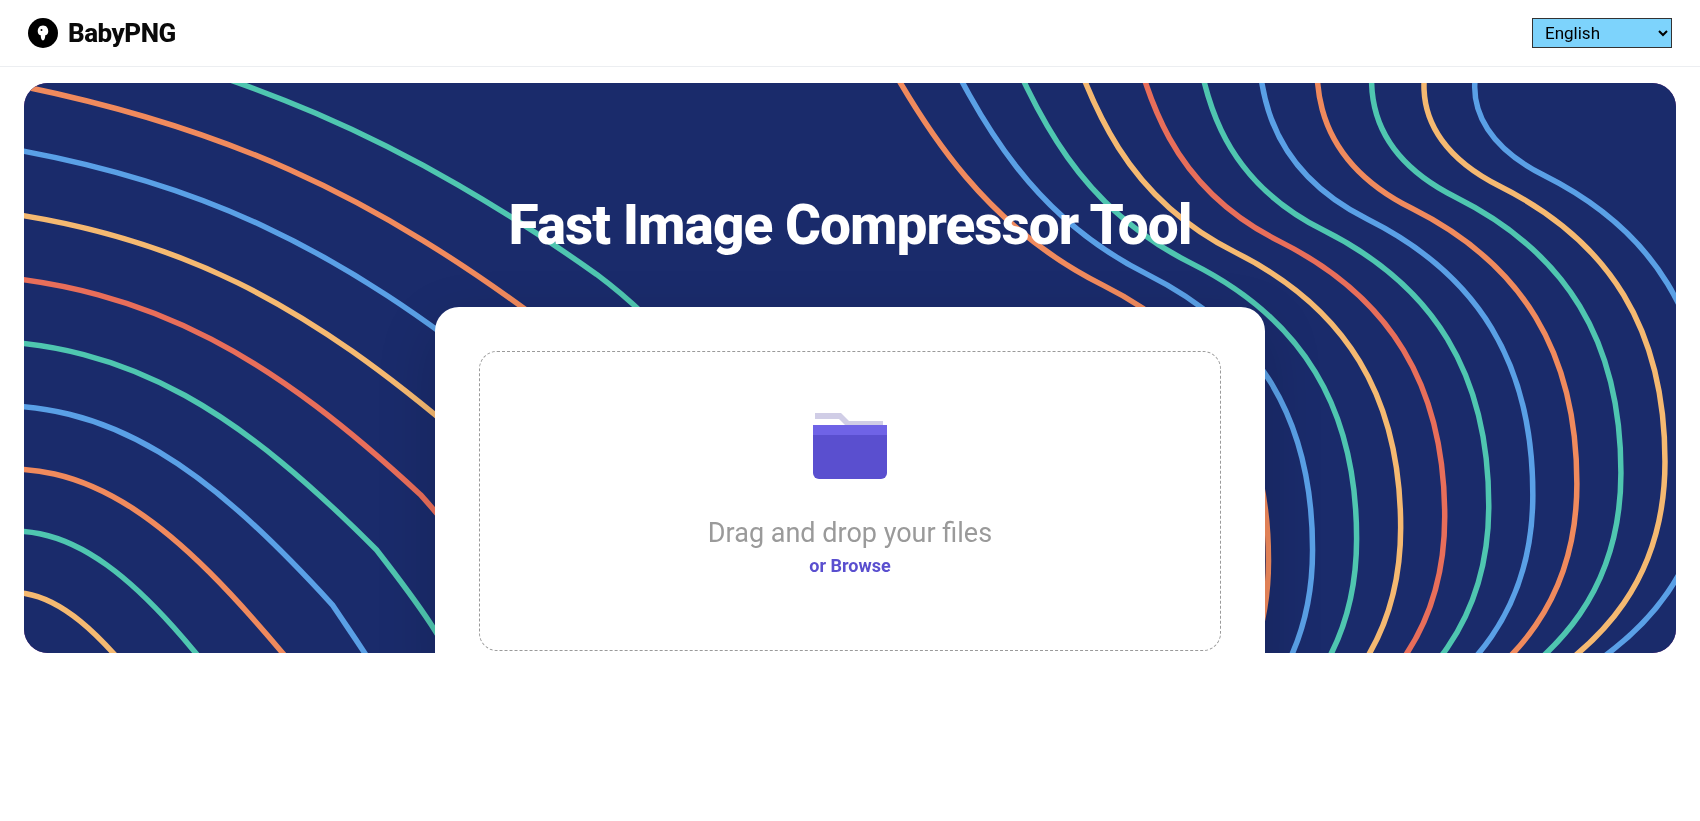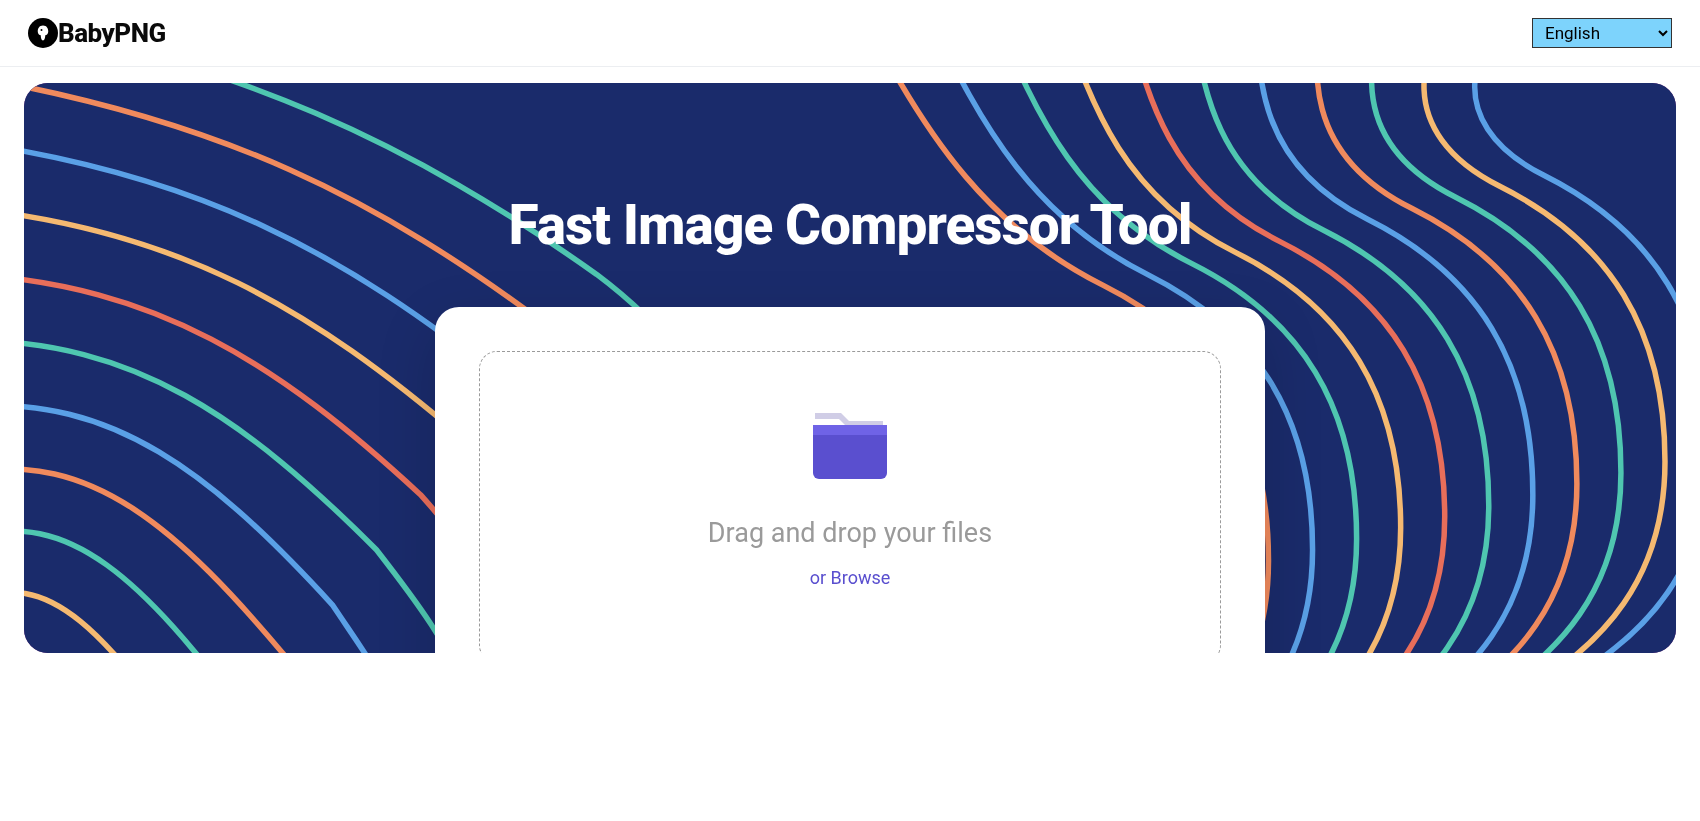--- a/index.html
+++ b/index.html
@@ -14,20 +14,21 @@
     .header {
       display: flex;
       justify-content: space-between;
       align-items: center;
       padding: 18px 28px;
       border-bottom: 1px solid #eceef1;
     }
     .logo-group {
       display: flex;
       align-items: center;
+      gap: 10px;
     }
     .logo-circle {
       width: 30px;
       height: 30px;
       background: #000;
       border-radius: 50%;
       display: flex;
       align-items: center;
       justify-content: center;
     }
@@ -97,26 +98,26 @@
       align-items: center;
       cursor: pointer;
     }
     .folder-icon {
       margin-bottom: 28px;
     }
     .drop-text {
       font-size: 27px;
       color: #9a9a9a;
       font-weight: 400;
-      margin-bottom: 18px;
+      margin-bottom: 6px;
     }
     .browse-text {
       font-size: 18px;
       color: #5a4fcf;
-      font-weight: 400;
+      font-weight: 700;
       margin-bottom: 44px;
     }
     .formats-text {
       font-size: 15px;
       color: #9a9a9a;
     }
   </style>
 </head>
 <body>
 

